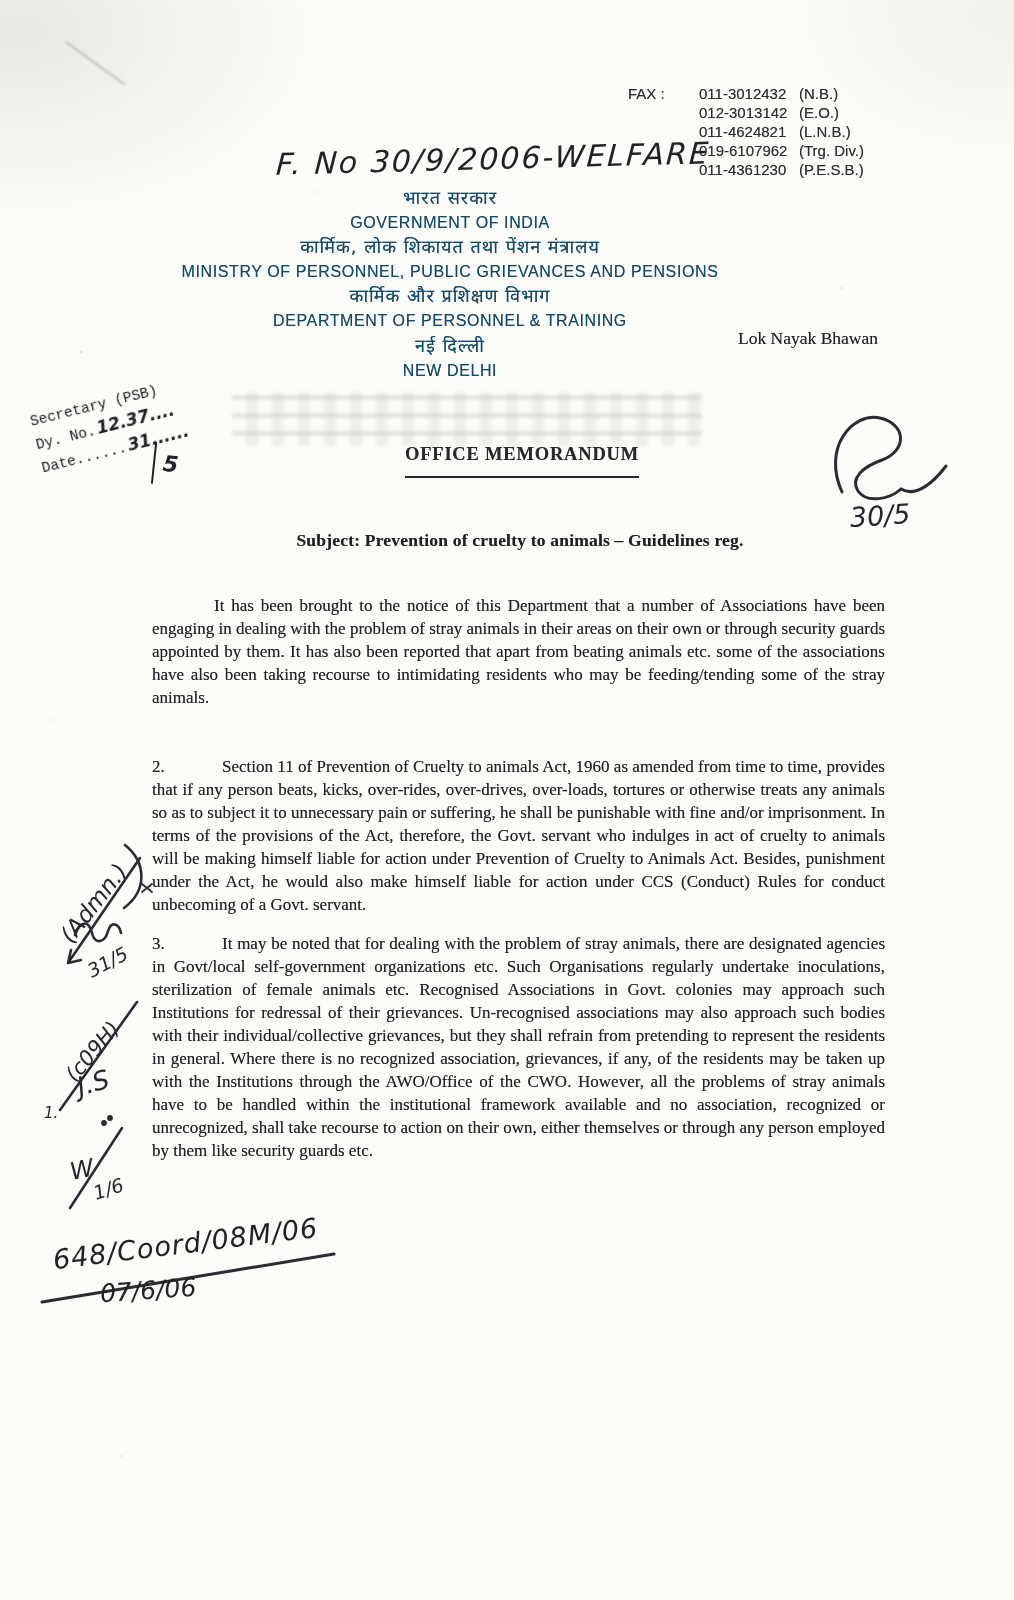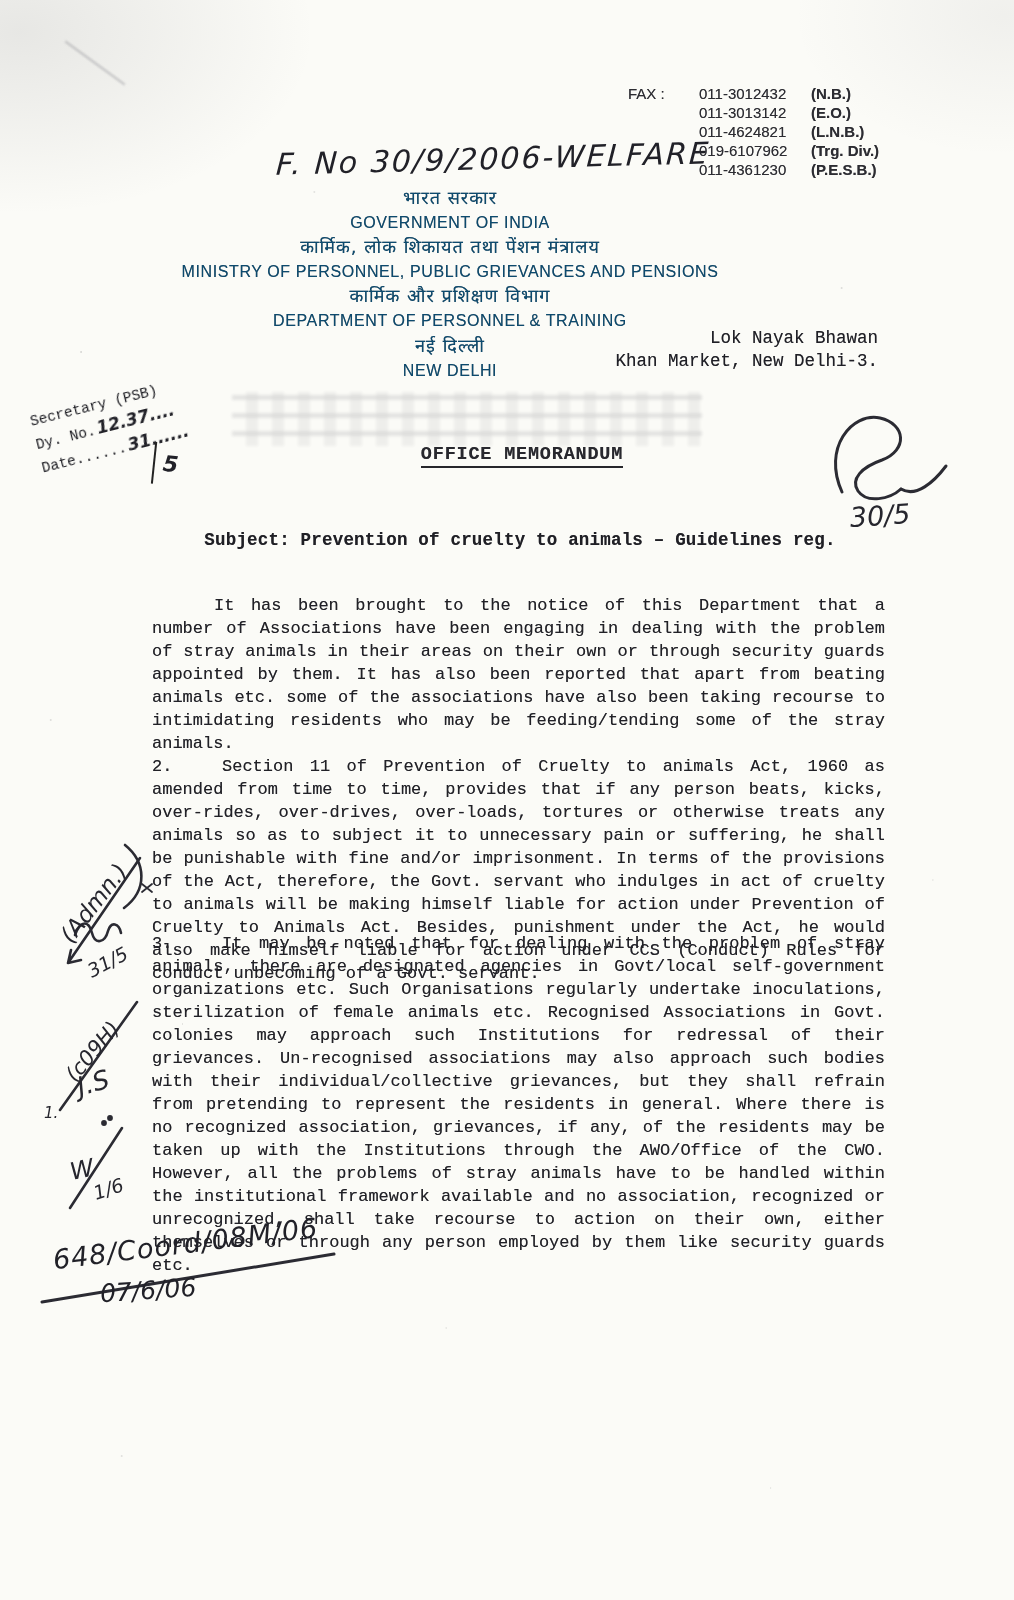--- a/index.html
+++ b/index.html
@@ -25,29 +25,29 @@
       radial-gradient(1.5px 1.5px at 69% 71%, rgba(50,50,55,.2), transparent 70%),
       radial-gradient(2px 2px at 83% 18%, rgba(50,50,55,.22), transparent 70%),
       radial-gradient(1.5px 1.5px at 92% 55%, rgba(50,50,55,.18), transparent 70%),
       radial-gradient(2px 2px at 12% 91%, rgba(50,50,55,.2), transparent 70%),
       radial-gradient(2px 2px at 5% 45%, rgba(50,50,55,.22), transparent 70%),
       radial-gradient(1.5px 1.5px at 76% 93%, rgba(50,50,55,.18), transparent 70%);
   }
   .crease{ position:absolute; left:58px; top:62px; width:74px; height:2px;
     background:rgba(120,120,128,.4); transform:rotate(36deg); filter:blur(1px); border-radius:2px;}
 
-  .typed { text-shadow:0 0 .6px rgba(40,40,46,.55);font-family:Liberation Mono, monospace; }
+  .typed { text-shadow:0 0 .6px rgba(40,40,46,.55); }
 
   
   .fax{ position:absolute; left:628px; top:84px; font-family:"Liberation Sans",sans-serif;
         font-size:15px; line-height:19px; color:#2c2c32;}
   .fax-row{ display:flex; white-space:nowrap;align-items:flex-end;}
   .fax-label{ width:53px; }
   .fax-number{ width:96px;margin-left:18px; }
-  .fax-office{ margin-left:16px;font-weight:bold; }
+  .fax-office{ margin-left:4px; }
 
   
   .hw{ font-family:"DejaVu Sans",sans-serif; font-style:italic; color:#212128; }
   .fileno{ position:absolute; left:276px; top:141px; font-size:30px; letter-spacing:2px;
            transform:rotate(-1.5deg) skewX(-5deg); white-space:nowrap;}
 
   
   .letterhead{ position:absolute; left:70px; top:186px; width:760px; text-align:center;
     font-family:"Liberation Sans",sans-serif; font-size:16px; line-height:24.5px;
     letter-spacing:.6px; color:#0c4a6e;}
@@ -68,21 +68,21 @@
 
   
   .ghost{ position:absolute; left:232px; top:392px; width:470px; height:54px; opacity:.22;
     filter:blur(1.7px);
     background:
       repeating-linear-gradient(to bottom, transparent 0 3px, rgba(60,60,72,.55) 3px 8px, transparent 8px 18px),
       repeating-linear-gradient(to right, transparent 0 14px, rgba(60,60,72,.3) 14px 26px);}
 
   .memo-title{ position:absolute; left:0; top:444px; width:996px; text-align:center;
     font-weight:bold; font-size:18.5px; letter-spacing:.8px;}
-  .title-inner{ border-bottom:2.5px solid #26262b; padding-bottom:1px;margin-left:48px;}
+  .title-inner{ border-bottom:2.5px solid #26262b; padding-bottom:12px;margin-left:48px;}
 
   .sig{ position:absolute; left:806px; top:404px;}
 
   .subject{ position:absolute; left:20px; top:530px; width:1000px; text-align:center;
     font-weight:bold; font-size:17.5px; letter-spacing:.2px; color:#1f1f25;}
 
   
   .para{ position:absolute; left:152px; width:733px; font-size:17px; line-height:23px;
     text-align:justify; color:#212127;}
   .p1{ top:594px; text-indent:62px;}
@@ -107,21 +107,21 @@
   <div class="crease"></div>
 
   <div class="fax typed">
     <div class="fax-row">
       <span class="fax-label">FAX :</span>
       <span class="fax-number">011-3012432</span>
       <span class="fax-office">(N.B.)</span>
     </div>
     <div class="fax-row">
       <span class="fax-label"></span>
-      <span class="fax-number">011-3013142</span>
+      <span class="fax-number">012-3013142</span>
       <span class="fax-office">(E.O.)</span>
     </div>
     <div class="fax-row">
       <span class="fax-label"></span>
       <span class="fax-number">011-4624821</span>
       <span class="fax-office">(L.N.B.)</span>
     </div>
     <div class="fax-row">
       <span class="fax-label"></span>
       <span class="fax-number">019-6107962</span>
@@ -142,21 +142,20 @@
     <div class="lh-hindi">कार्मिक, लोक शिकायत तथा पेंशन मंत्रालय</div>
     <div>MINISTRY OF PERSONNEL, PUBLIC GRIEVANCES AND PENSIONS</div>
     <div class="lh-hindi">कार्मिक और प्रशिक्षण विभाग</div>
     <div>DEPARTMENT OF PERSONNEL &amp; TRAINING</div>
     <div class="lh-hindi lh-city">नई दिल्ली</div>
     <div>NEW DELHI</div>
   </div>
 
   <div class="address typed">
     <div>Lok Nayak Bhawan</div>
-    <div>Khan Market, New Delhi-3.</div>
   </div>
 
   <div class="stamp">
     <div>Secretary (PSB)</div>
     <div>
       <span>Dy. No.</span><span class="hw hw-inline">12.37....</span>
     </div>
     <div>
       <span>Date......</span><span class="hw hw-inline">31......</span>
     </div>

